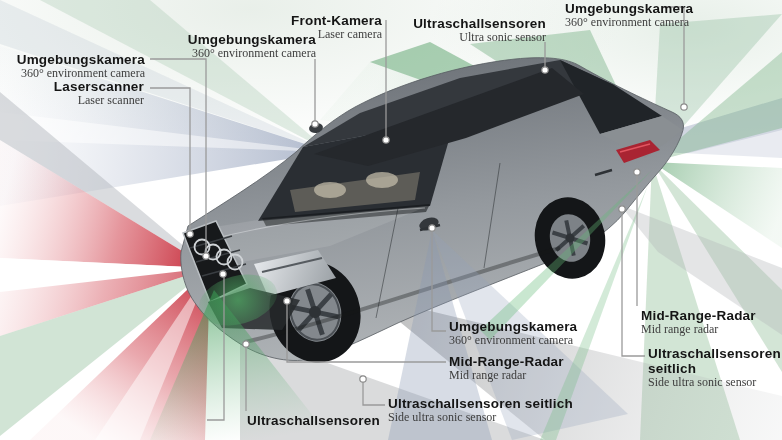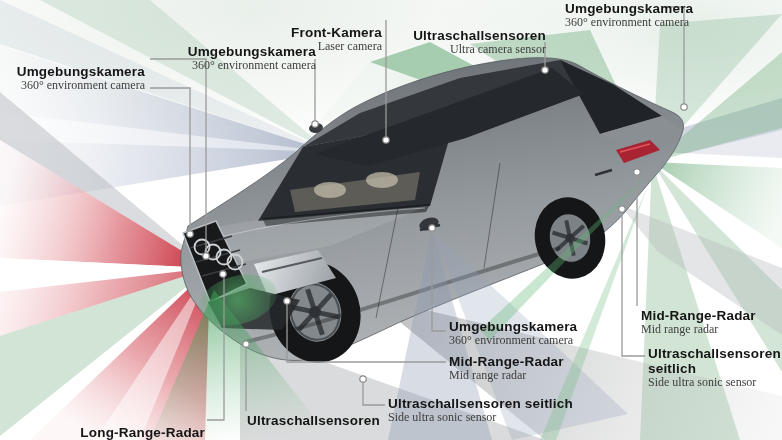--- a/index.html
+++ b/index.html
@@ -9,21 +9,21 @@
     background:
       radial-gradient(80% 55% at 32% 2%, rgba(206,220,207,0.45), rgba(255,255,255,0) 60%),
       radial-gradient(60% 45% at 88% 6%, rgba(196,216,199,0.40), rgba(255,255,255,0) 55%),
       #ffffff;
   }
   #scene{position:absolute;left:0;top:0;width:782px;height:440px;}
   .label{position:absolute;z-index:5;}
   .label .de{font-weight:bold;font-size:13.5px;line-height:15px;color:#151515;letter-spacing:.2px;white-space:nowrap;}
   .label .en{font-size:12px;line-height:12px;color:#3d3d3d;white-space:nowrap;font-family:Liberation Serif, serif;}
   .label.wrap .de{white-space:normal;}
-  .align-right{text-align:right;margin-top:12px;}
+  .align-right{text-align:right;}
 </style>
 </head>
 <body>
 
 <div id="stage">
 
 <svg id="scene" viewBox="0 0 782 440" aria-hidden="true">
   <defs>
     <linearGradient id="gradRedL" gradientUnits="userSpaceOnUse" x1="210" y1="268" x2="0" y2="215">
       <stop offset="0" stop-color="rgba(193,28,44,0.95)"></stop>
@@ -219,31 +219,35 @@
     <circle cx="363" cy="379" r="3.2"></circle>
     <circle cx="246" cy="344" r="3.2"></circle>
     <circle cx="223" cy="274" r="3.2"></circle>
   </g>
 </svg>
 
   <div class="label align-right" style="right:637px;top:52px;">
     <div class="de">Umgebungskamera</div>
     <div class="en">360° environment camera</div>
   </div>
+  <div class="label align-right" style="right:638px;top:79px;">
+    <div class="de">Laserscanner</div>
+    <div class="en">Laser scanner</div>
+  </div>
   <div class="label align-right" style="right:466px;top:32px;">
     <div class="de">Umgebungskamera</div>
     <div class="en">360° environment camera</div>
   </div>
   <div class="label align-right" style="right:400px;top:13px;">
     <div class="de">Front-Kamera</div>
     <div class="en">Laser camera</div>
   </div>
   <div class="label align-right" style="right:236px;top:16px;">
     <div class="de">Ultraschallsensoren</div>
-    <div class="en">Ultra camera sensor</div>
+    <div class="en">Ultra sonic sensor</div>
   </div>
   <div class="label" style="left:565px;top:1px;">
     <div class="de">Umgebungskamera</div>
     <div class="en">360° environment camera</div>
   </div>
   <div class="label" style="left:641px;top:308px;">
     <div class="de">Mid-Range-Radar</div>
     <div class="en">Mid range radar</div>
   </div>
   <div class="label wrap" style="left:648px;top:346px;width:138px;">
@@ -258,18 +262,14 @@
     <div class="de">Mid-Range-Radar</div>
     <div class="en">Mid range radar</div>
   </div>
   <div class="label" style="left:388px;top:396px;">
     <div class="de">Ultraschallsensoren seitlich</div>
     <div class="en">Side ultra sonic sensor</div>
   </div>
   <div class="label" style="left:247px;top:413px;">
     <div class="de">Ultraschallsensoren</div>
   </div>
-  <div class="label align-right" style="right:577px;top:413px;">
-    <div class="de">Long-Range-Radar</div>
-    <div class="en">Long range radar</div>
-  </div>
 
 </div>
 
 </body></html>

